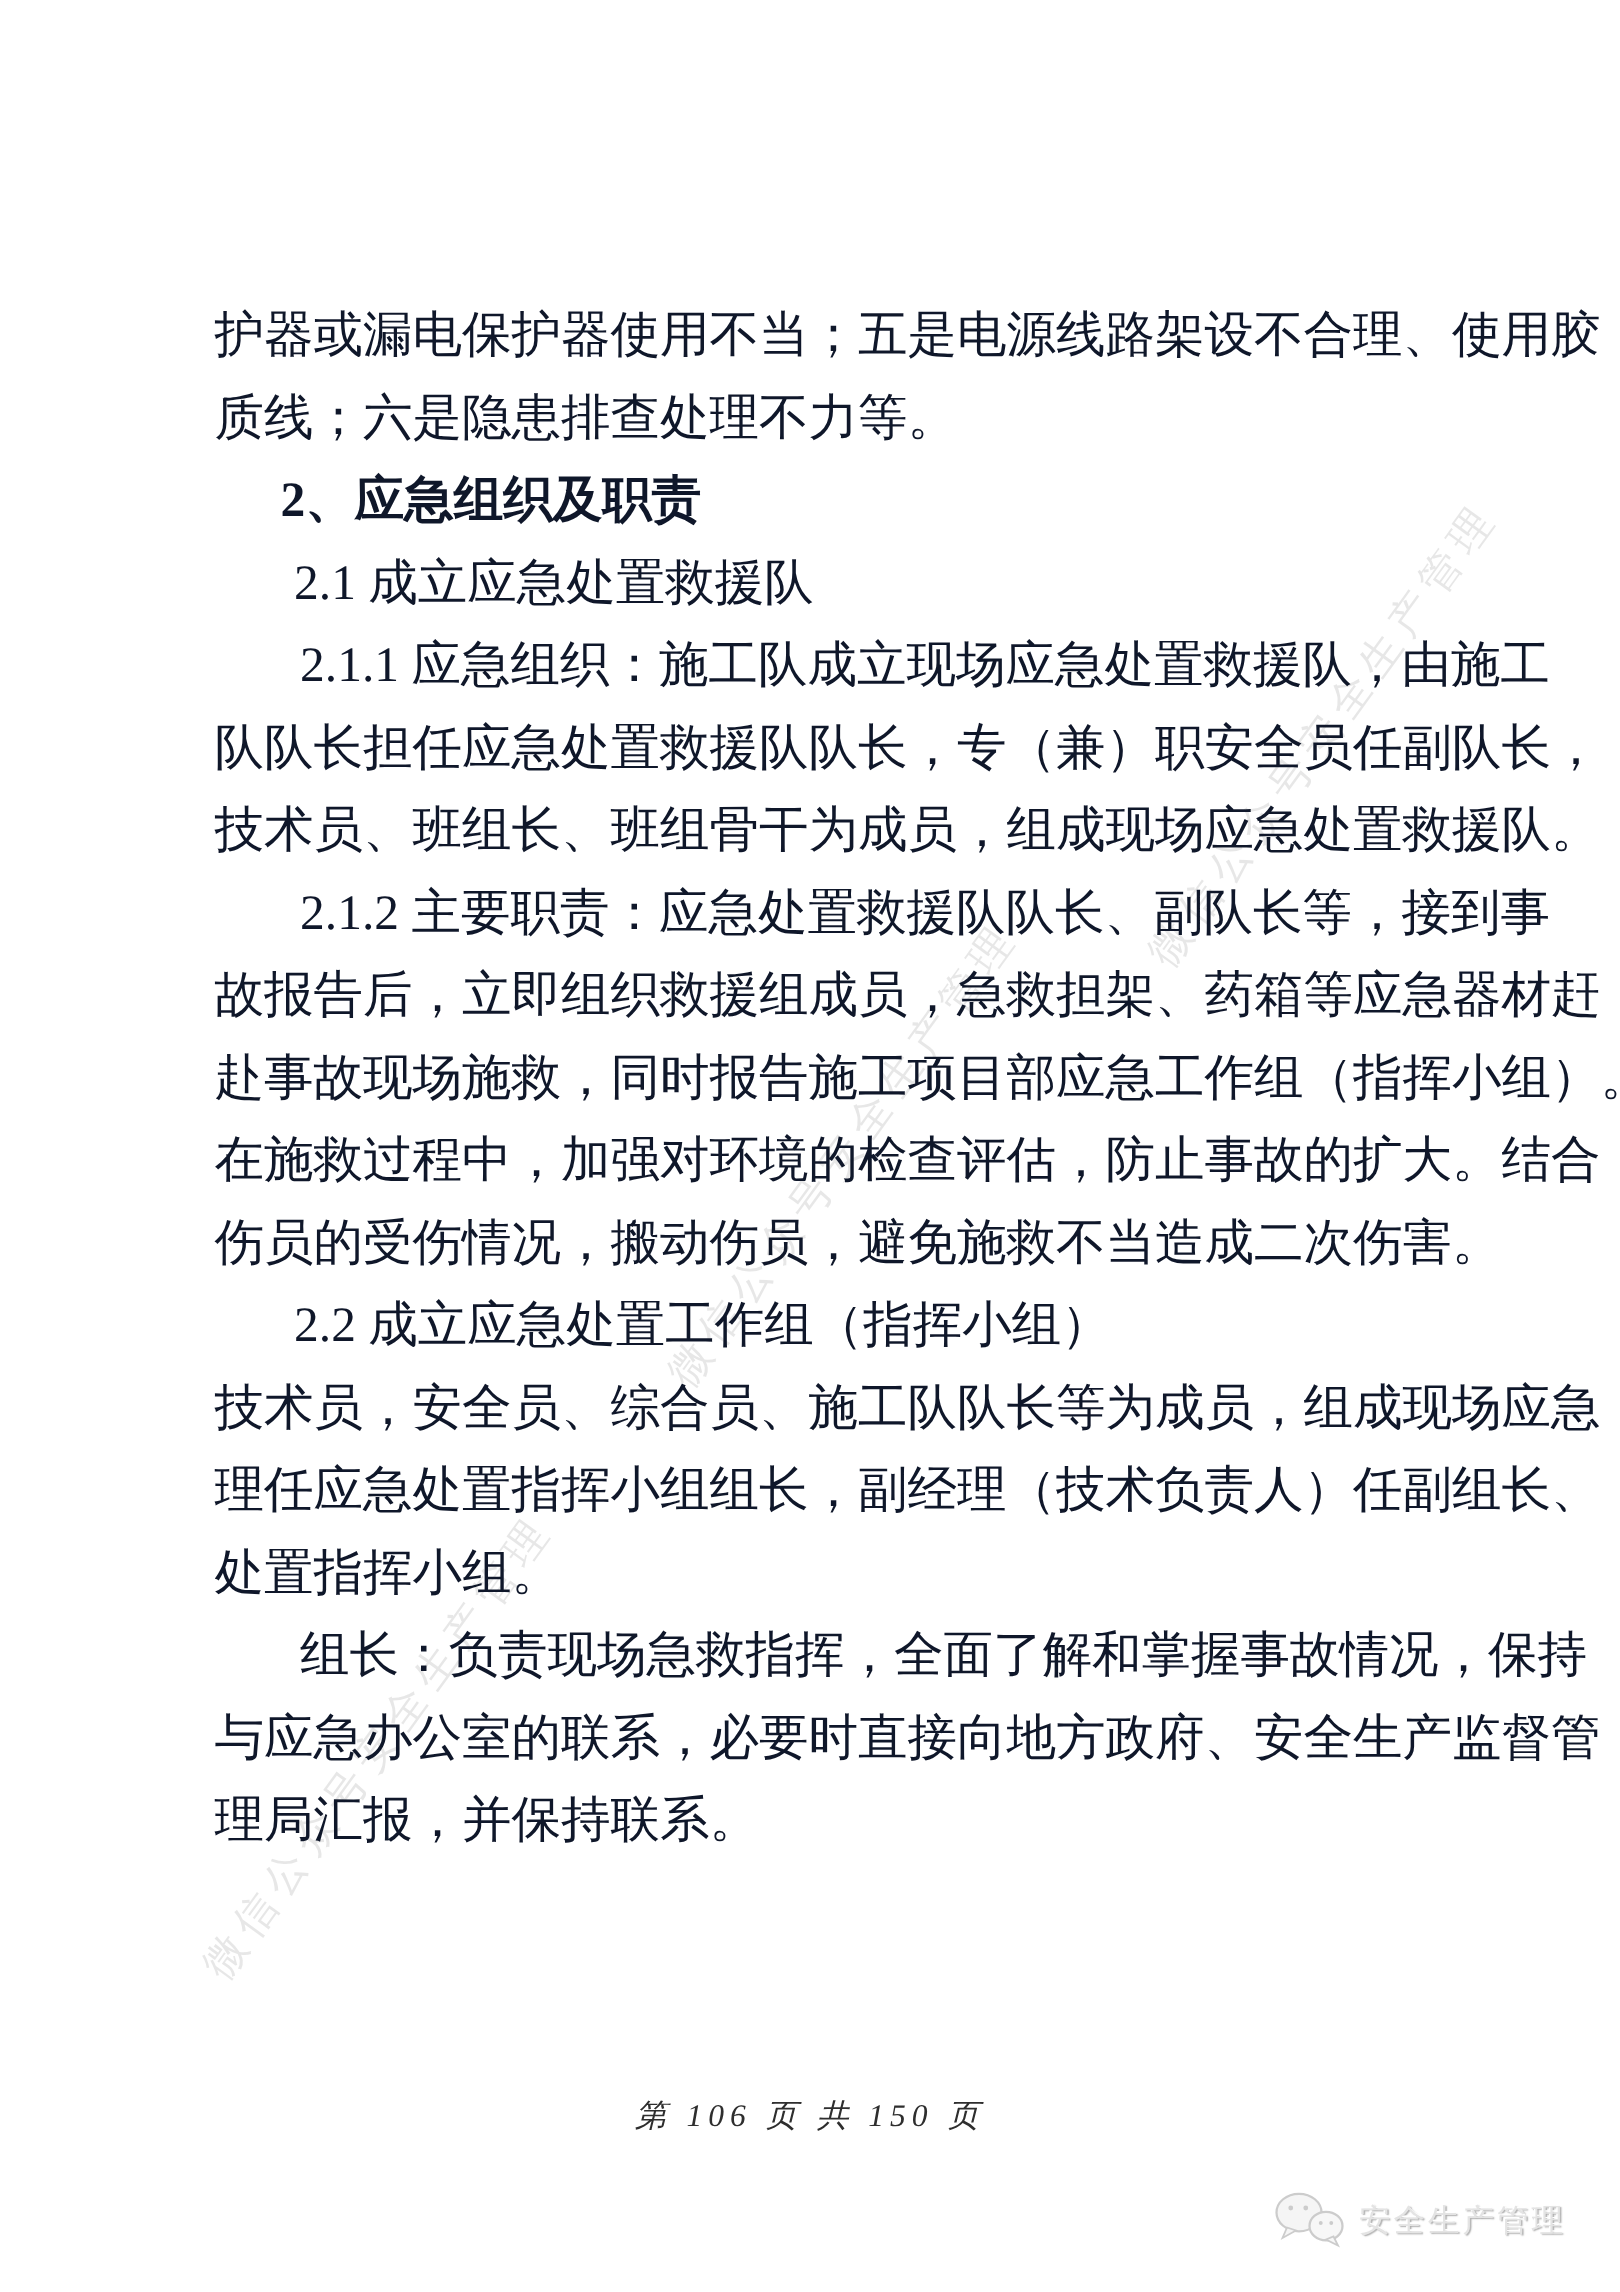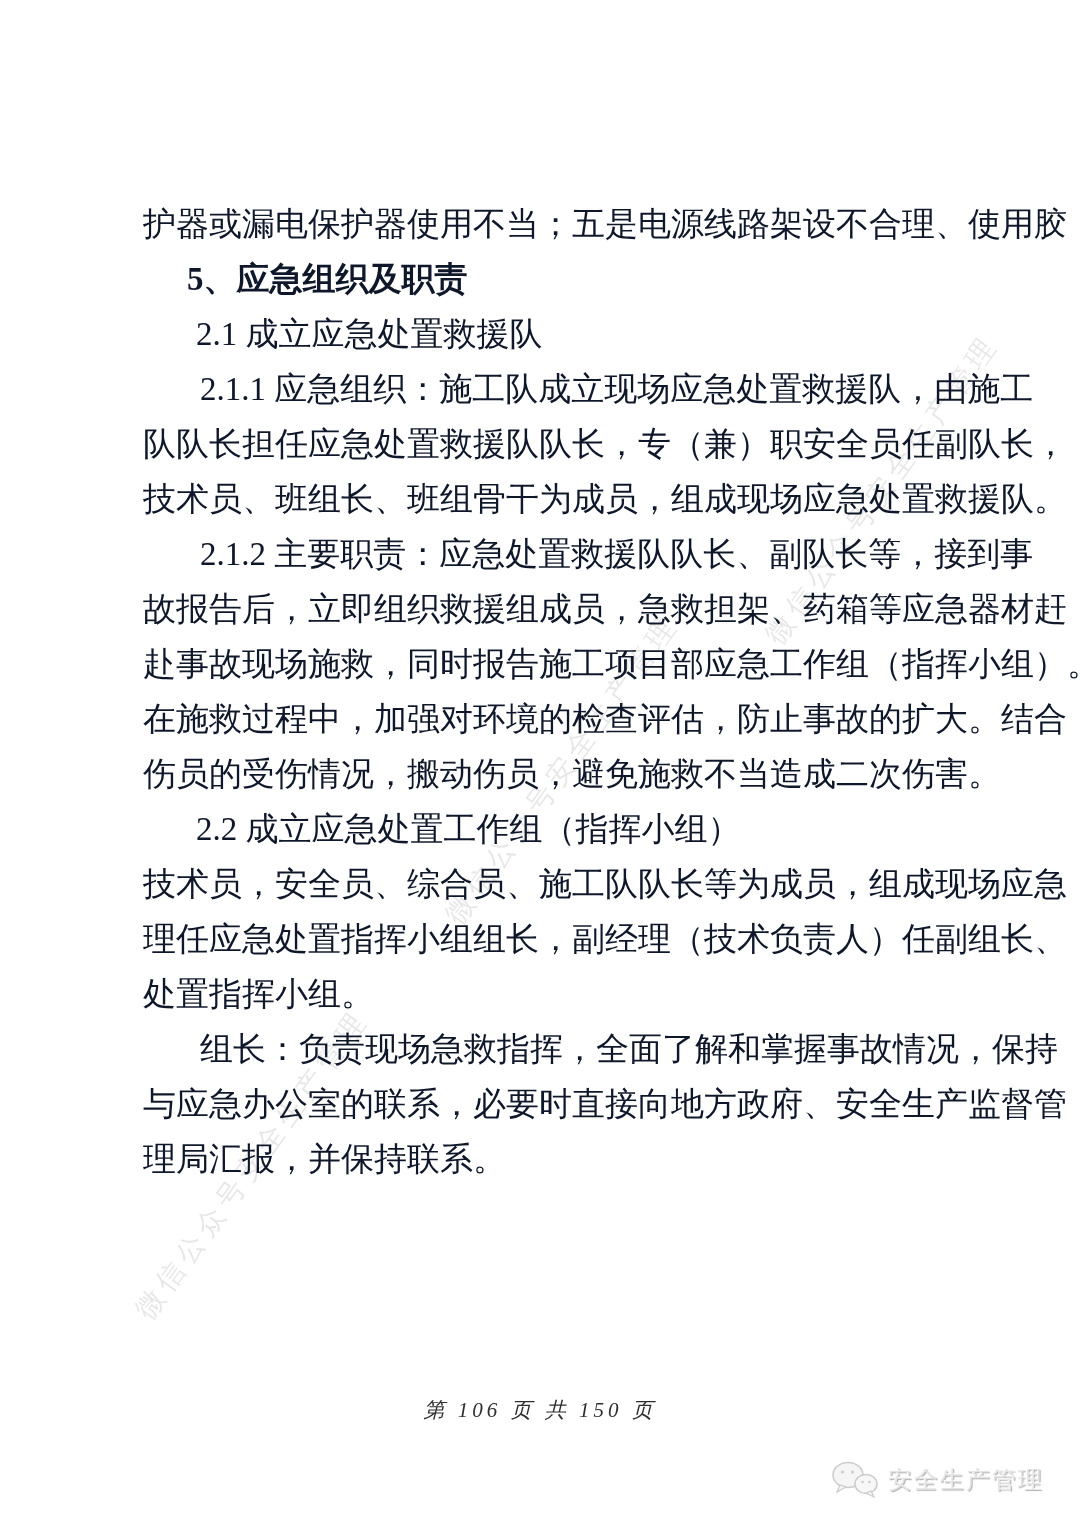--- a/index.html
+++ b/index.html
@@ -55,42 +55,43 @@
   }
   
   .brand{
     position:absolute;
     right:36px;top:1460px;
     display:flex;align-items:center;
     height:40px;
   }
   .brand .icon{width:50px;height:40px;margin-right:8px;}
   .brand .name{
-    font-size:24px;
+    font-size:21px;
     letter-spacing:2px;
     color:#e4e4e4;
     text-shadow:-1px -1px 0 #ffffff, 1px 1px 1px #ababab;
     white-space:nowrap;
     text-align:right;
   }
 </style>
 </head>
 <body>
 
 <div class="page">
 
   <div class="wm" style="left:60px;top:1135px;">微信公众号安全生产管理</div>
   <div class="wm" style="left:370px;top:740px;">微信公众号安全生产管理</div>
   <div class="wm" style="left:690px;top:460px;">微信公众号安全生产管理</div>
 
   <div class="doc">
 
     <div class="line full">护器或漏电保护器使用不当；五是电源线路架设不合理、使用胶</div>
+    <div class="line">质线；六是隐患排查处理不力等。</div>
 
-    <div class="line heading ind-h">5、应急组织及职责</div>
+    <div class="line heading ind-h">2、应急组织及职责</div>
 
     <div class="line ind-s">2.1 成立应急处置救援队</div>
 
     <div class="line full ind">2.1.1 应急组织：施工队成立现场应急处置救援队，由施工</div>
     <div class="line full">队队长担任应急处置救援队队长，专（兼）职安全员任副队长，</div>
     <div class="line full">技术员、班组长、班组骨干为成员，组成现场应急处置救援队。</div>
 
     <div class="line full ind">2.1.2 主要职责：应急处置救援队队长、副队长等，接到事</div>
     <div class="line full">故报告后，立即组织救援组成员，急救担架、药箱等应急器材赶</div>
     <div class="line full">赴事故现场施救，同时报告施工项目部应急工作组（指挥小组）。</div>

